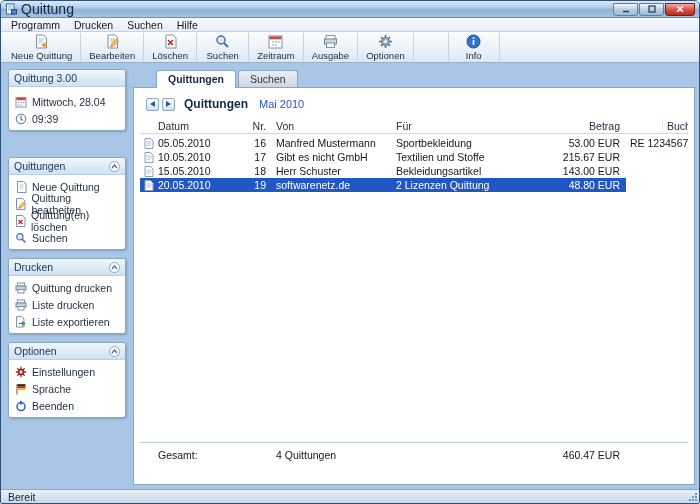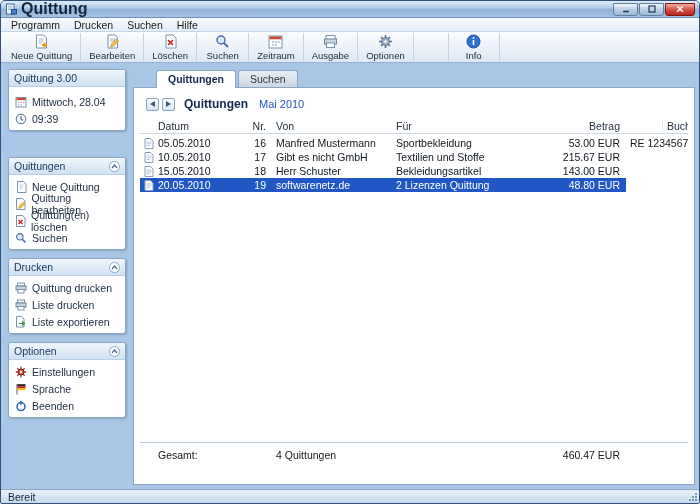--- a/index.html
+++ b/index.html
@@ -8,21 +8,21 @@
     width:700px;height:504px;display:flex;flex-direction:column;
     background:#a8c6e6;border:1px solid #31517c;border-radius:5px 5px 2px 2px;overflow:hidden;
   }
   
   .titlebar{
     height:17px;flex:0 0 17px;display:flex;align-items:center;padding:0 4px;
     background:linear-gradient(#dcebf8 0%,#b4cfe9 40%,#8fb2d8 55%,#a5c3e2 100%);
     border-bottom:1px solid #6d92ba;
   }
   .app-icon{display:inline-flex;margin-right:4px;}
-  .title-text{font-size:16px;font-weight:bold;color:#13263d;}
+  .title-text{font-size:14px;font-weight:normal;color:#13263d;}
   .win-buttons{margin-left:auto;display:flex;gap:1px;}
   .win-btn{
     width:25px;height:13px;display:flex;align-items:center;justify-content:center;
     border:1px solid #5f7fa0;border:1px solid #5f7fa0;border-radius:0 0 3px 3px;
     background:linear-gradient(#f0f6fb,#b9cfe4 50%,#9db9d6);cursor:default;
   }
   .win-btn.close{background:linear-gradient(#f4a9a0,#d6554a 50%,#b7271f);border-color:#7e1812;width:30px;}
   
   .menubar{height:14px;flex:0 0 14px;display:flex;align-items:center;padding-left:3px;
     background:linear-gradient(#f7fafd,#e4edf7);border-bottom:1px solid #c4d4e6;}

